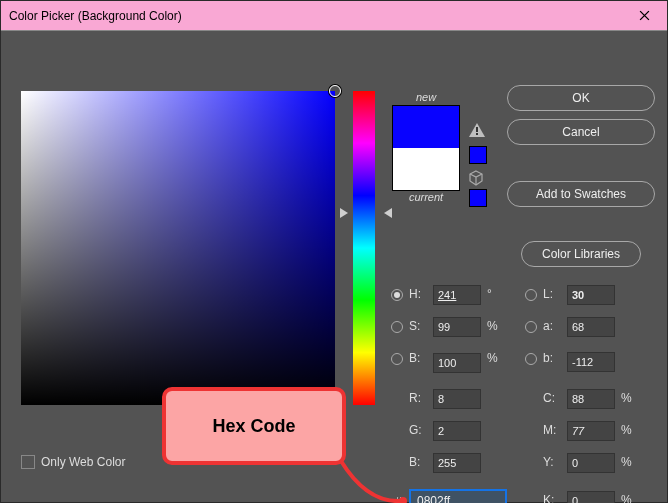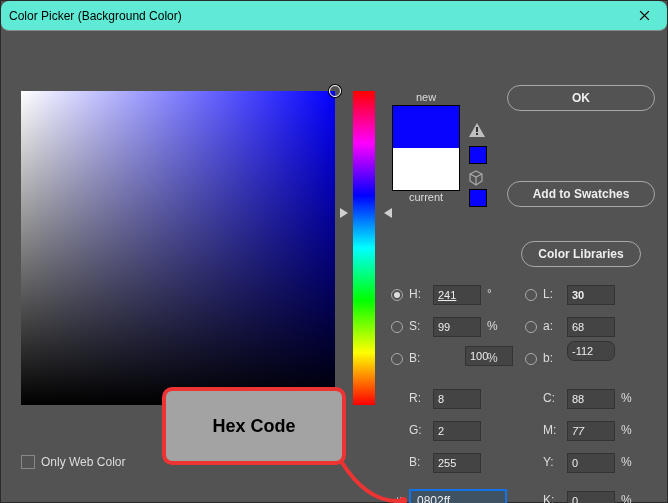--- a/index.html
+++ b/index.html
@@ -1,18 +1,18 @@
 <!DOCTYPE html>
 <html><head>
 <meta charset="utf-8">
 <style>
 * { box-sizing: border-box; margin: 0; padding: 0; font-family: "Segoe UI", Arial, sans-serif; }
 body { background: #535353; width: 668px; height: 503px; overflow: hidden; }
 .win { width: 668px; height: 503px; background: #535353; border: 1px solid #2a2a2a; display: flex; flex-direction: column; }
-.titlebar { height: 30px; background: #5eead4; display: flex; align-items: center; padding: 0 8px; border-bottom: 1px solid #888; border-radius: 8px; }
+.titlebar { height: 30px; background: #f9a8d4; display: flex; align-items: center; padding: 0 8px; border-bottom: 1px solid #888; }
 .titlebar .title { font-size: 12px; color: #000; flex: 1; }
 .titlebar .close { width: 30px; height: 30px; display: flex; align-items: center; justify-content: center; cursor: pointer; }
 .titlebar .close svg { width: 11px; height: 11px; }
 .body { flex: 1; position: relative; padding: 16px; color: #e6e6e6; font-size: 12px; }
 
 
 .colorfield { position: absolute; left: 20px; top: 60px; width: 314px; height: 314px; background: hsl(241,100%,50%); cursor: crosshair; }
 .colorfield .sat { position:absolute; inset:0; background: linear-gradient(to right, #fff, rgba(255,255,255,0)); }
 .colorfield .val { position:absolute; inset:0; background: linear-gradient(to top, #000, rgba(0,0,0,0)); }
 .cf-marker { position:absolute; width:12px; height:12px; border:1px solid #fff; border-radius:50%; right:-6px; top:-6px; box-shadow:0 0 0 1px #000; }
@@ -22,34 +22,34 @@
   background: linear-gradient(to bottom,
     #ff0000 0%, #ff00ff 16.6%, #0000ff 33.3%, #00ffff 50%, #00ff00 66.6%, #ffff00 83.3%, #ff0000 100%);
 }
 .hueptr { position:absolute; left:339px; top:175px; width:52px; height:14px; pointer-events:none; }
 .hueptr::before, .hueptr::after { content:""; position:absolute; top:2px; width:0;height:0; border-top:5px solid transparent; border-bottom:5px solid transparent; }
 .hueptr::before { left:0; border-left:8px solid #cfcfcf; }
 .hueptr::after { right:0; border-right:8px solid #cfcfcf; }
 
 
 .swprev { position:absolute; left:391px; top:60px; width:68px; }
-.swprev .lbl { text-align:center; font-size:11px; color:#ddd; }
+.swprev .lbl { text-align:center; font-size:11px; color:#ddd;font-style:italic; }
 .swprev .box { width:68px; margin-top:2px; border:1px solid #000; }
 .swprev .new { height:42px; background:#0802ff; }
 .swprev .cur { height:42px; background:#ffffff; }
 
 .tinyswatch { position:absolute; width:18px; height:18px; border:1px solid #000; }
 .ts1 { left:468px; top:115px; background:#0802ff; }
 .ts2 { left:468px; top:158px; background:#0802ff; }
 
 .warnico { position:absolute; left:468px; top:92px; }
 .cubeico { position:absolute; left:466px; top:138px; }
 
 
-.btn { position:absolute; width:148px; height:26px; background:#535353; border:1px solid #a8a8a8; border-radius:13px; color:#eee; font-size:12px; text-align:center; line-height:24px; cursor:pointer;font-weight:bold; }
+.btn { position:absolute; width:148px; height:26px; background:#535353; border:1px solid #a8a8a8; border-radius:13px; color:#eee; font-size:12px; text-align:center; line-height:24px; cursor:pointer; }
 .btn1 { left:506px; top:54px; }
 .btn2 { left:506px; top:88px; }
 .btn3 { left:506px; top:150px; }
 .btn4 { left:520px; top:210px; width:120px; }
 
 
 .radio { position:absolute; width:12px; height:12px; border:1px solid #aaa; border-radius:50%; background:#535353; cursor:pointer; }
 .radio.sel::after { content:""; position:absolute; left:2px; top:2px; width:6px; height:6px; border-radius:50%; background:#ddd; }
 .flabel { position:absolute; font-size:12px; color:#ddd; }
 .finput { position:absolute; width:48px; height:20px; background:#444; border:1px solid #333; color:#eee; font-size:11px; padding:0 4px; text-align:left; }
@@ -57,21 +57,21 @@
 
 
 .hexhash { position:absolute; left:394px; top:464px; font-size:12px; color:#ddd; }
 .hexin { position:absolute; left:408px; top:458px; width:98px; height:24px; background:#3f5264; border:2px solid #1473e6; color:#eee; font-size:12px; padding:0 6px; }
 
 
 .chk { position:absolute; left:20px; top:424px; width:14px; height:14px; border:1px solid #888; background:#535353; cursor:pointer; }
 .chklbl { position:absolute; left:40px; top:424px; font-size:12px; color:#ddd; }
 
 
-.callout { position:absolute; left:161px; top:356px; width:184px; height:78px; background:#a3a3a3; border:4px solid #e33; border-radius:10px; display:flex; align-items:center; justify-content:center; color:#000; font-weight:600; font-size:18px; }
+.callout { position:absolute; left:161px; top:356px; width:184px; height:78px; background:#fca5a5; border:4px solid #e33; border-radius:10px; display:flex; align-items:center; justify-content:center; color:#000; font-weight:600; font-size:18px; }
 .callout-arrow { position:absolute; left:338px; top:428px; width:72px; height:46px; pointer-events:none; }
 </style>
 </head>
 <body>
 
 <div class="win">
   <div class="titlebar">
     <div class="title">Color Picker (Background Color)</div>
     <div class="close">
       <svg viewBox="0 0 10 10">
@@ -109,49 +109,50 @@
     <div class="cubeico">
       <svg width="18" height="18" viewBox="0 0 18 18">
           <path d="M9 2 L15 5 L15 12 L9 16 L3 12 L3 5 Z" fill="none" stroke="#aaa" stroke-width="1.2"></path>
           <path d="M3 5 L9 8 L15 5 M9 8 L9 16" stroke="#aaa" stroke-width="1.2" fill="none"></path>
         </svg>
     </div>
     <div class="tinyswatch ts1"></div>
     <div class="tinyswatch ts2"></div>
 
     <div class="btn btn1">OK</div>
+    <div class="btn btn2">Cancel</div>
     <div class="btn btn4">Color Libraries</div>
     <div class="btn btn3">Add to Swatches</div>
 
     <div class="radio sel" style="left:390px; top:258px;"></div>
     <div class="flabel" style="left:408px; top:256px;">H:</div>
     <input class="finput" style="left: 432px; top: 254px; text-decoration: underline;" value="241">
     <div class="funit" style="left:486px; top:256px;">°</div>
 
     <div class="radio" style="left:390px; top:290px;"></div>
     <div class="flabel" style="left:408px; top:288px;">S:</div>
     <input class="finput" style="left: 432px; top: 286px;" value="99">
     <div class="funit" style="left:486px; top:288px;">%</div>
 
     <div class="radio" style="left:390px; top:322px;"></div>
     <div class="flabel" style="left:408px; top:320px;">B:</div>
-    <input class="finput" style="left: 432px; top: 315px; margin-left: 32px;" value="100">
+    <input class="finput" style="left: 432px; top: 322px;" value="100">
     <div class="funit" style="left:486px; top:320px;">%</div>
 
     <div class="radio" style="left:524px; top:258px;"></div>
     <div class="flabel" style="left:542px; top:256px;">L:</div>
     <input class="finput" style="left: 566px; top: 254px; font-weight: bold;" value="30">
 
     <div class="radio" style="left:524px; top:290px;"></div>
     <div class="flabel" style="left:542px; top:288px;">a:</div>
     <input class="finput" style="left: 566px; top: 286px;" value="68">
 
     <div class="radio" style="left:524px; top:322px;"></div>
     <div class="flabel" style="left:542px; top:320px;">b:</div>
-    <input class="finput" style="left: 566px; top: 310px; border-radius: 7px;" value="-112">
+    <input class="finput" style="left: 566px; top: 321px;" value="-112">
 
     <div class="flabel" style="left:408px; top:360px;">R:</div>
     <input class="finput" style="left: 432px; top: 358px;" value="8">
 
     <div class="flabel" style="left:408px; top:392px;">G:</div>
     <input class="finput" style="left: 432px; top: 390px;" value="2">
 
     <div class="flabel" style="left:408px; top:424px;">B:</div>
     <input class="finput" style="left: 432px; top: 422px;" value="255">
 

